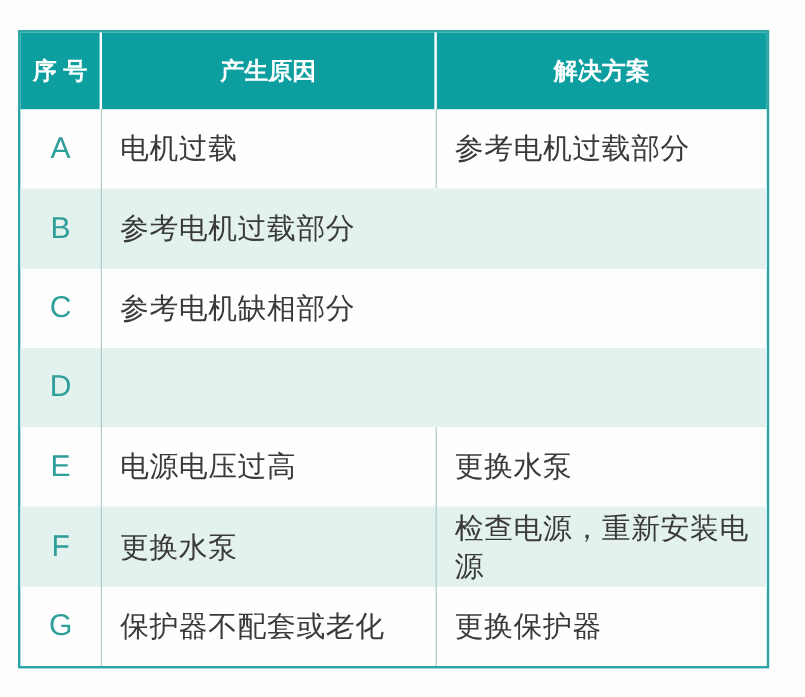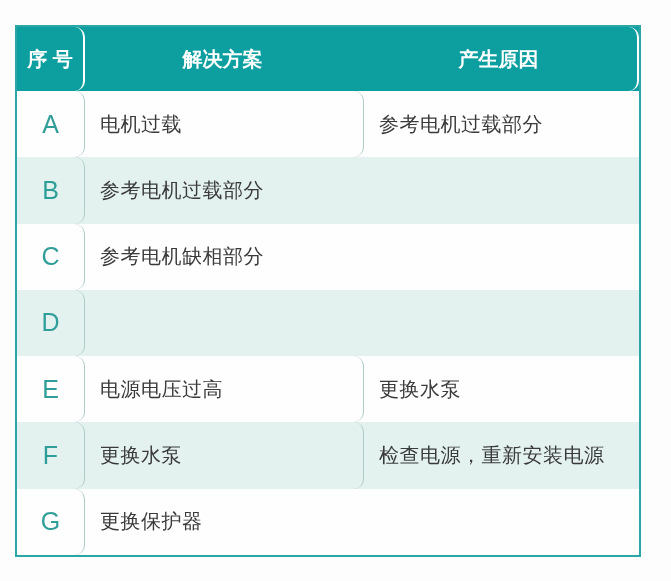--- a/index.html
+++ b/index.html
@@ -38,55 +38,54 @@
     flex: 1;
     min-height: 0;
   }
   .trow.header {
     flex: 0 0 64px;
     background: var(--header-bg);
   }
   .cell {
     display: flex;
     align-items: center;
-    border-radius: 10px;
   }
   .c1 { flex: 0 0 68px; justify-content: center; }
   .c2 { flex: 0 0 279px; padding-left: 15px; }
   .c3 { flex: 1; padding-left: 15px; }
   .header .cell {
     color: #FFFFFF;
     font-size: 20px;
     font-weight: bold;
     justify-content: center;
     padding-left: 0;
   }
   .header .c1, .header .c2 { border-right: 2px solid #FFFFFF; }
   .body .c1, .body .c2 { border-right: 1px solid var(--divider); }
   .body .c1 {
     color: var(--id-text);
     font-size: 25px;
   }
   .body .c2, .body .c3 {
     color: var(--body-text);
-    font-size: 20px;
+    font-size: 24px;
     letter-spacing: 0.5px;
   }
   .body.alt { background: var(--alt-row-bg); }
 </style>
 </head>
 <body>
 
 <div class="page">
   <div class="fault-table">
 
     <div class="trow header">
       <div class="cell c1">序 号</div>
+      <div class="cell c2">产生原因</div>
       <div class="cell c3">解决方案</div>
-      <div class="cell c2">产生原因</div>
     </div>
 
     <div class="trow body">
       <div class="cell c1">A</div>
       <div class="cell c2">电机过载</div>
       <div class="cell c3">参考电机过载部分</div>
     </div>
 
     <div class="trow body alt">
       <div class="cell c1">B</div>
@@ -109,17 +108,18 @@
     </div>
 
     <div class="trow body alt">
       <div class="cell c1">F</div>
       <div class="cell c2">更换水泵</div>
       <div class="cell c3">检查电源，重新安装电源</div>
     </div>
 
     <div class="trow body">
       <div class="cell c1">G</div>
+      <div class="cell c2">保护器不配套或老化</div>
       <div class="cell c3">更换保护器</div>
     </div>
 
   </div>
 </div>
 
 </body></html>

